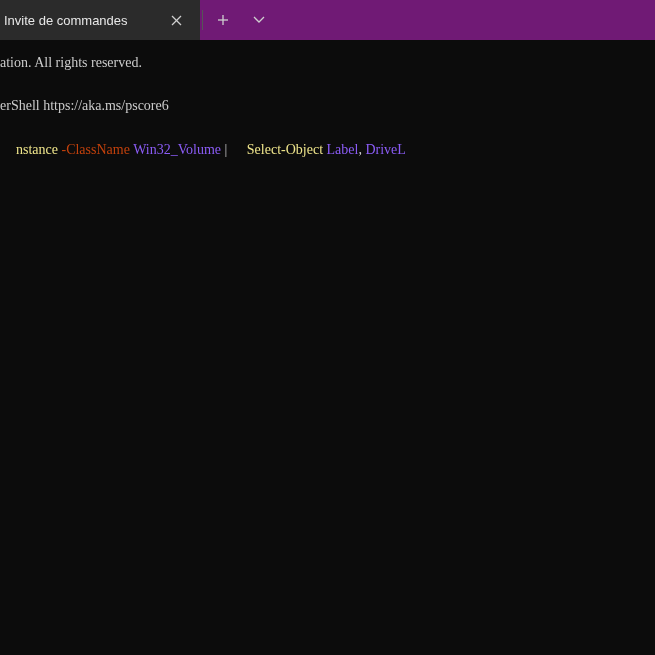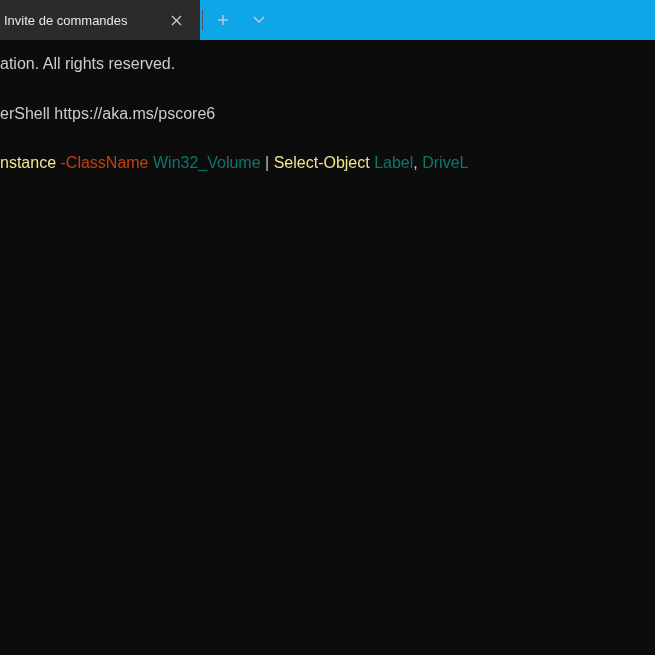--- a/index.html
+++ b/index.html
@@ -5,21 +5,21 @@
   * { margin: 0; padding: 0; box-sizing: border-box; }
   html, body {
     width: 655px;
     height: 655px;
     overflow: hidden;
     background: #0c0c0c;
     font-family: Consolas, 'Courier New', monospace;
   }
   .titlebar {
     height: 40px;
-    background: #0ea5e9;
+    background: #701a75;
     display: flex;
     align-items: center;
   }
   .tab {
     height: 40px;
     display: flex;
     align-items: center;
     padding: 0 10px 0 0;
     background: #2b2b2b;
     color: #e8e8e8;
@@ -58,31 +58,31 @@
     color: #cfcfcf;
     font-family: "Segoe UI", Arial, sans-serif;
     font-size: 16px;
     cursor: pointer;
   }
   .titlebar-btn.plus { font-size: 18px; }
   .terminal {
     width: 100%;
     padding: 12px 0 0 0;
     color: #cccccc;
-    font-size: 16px;
+    font-size: 14px;
     line-height: 1.55;
     white-space: pre;
-    font-family: Liberation Sans, sans-serif;
+    font-family: Liberation Serif, serif;
   }
   .line {
     white-space: pre;
   }
-  .tok-cmd   { color: #f0e68c; } 
+  .tok-cmd   { color: #f0e68c; padding-left: 16px; } 
   .tok-param { color: #c2410c; } 
-  .tok-arg   { color: #0f766e; }
+  .tok-arg   { color: #8b5cf6; }
   .tok-pipe  { color: #c0c0c0; }
   .tok-plain { color: #cccccc; }
   .svg-icon { display:block; }
 </style>
 </head>
 <body>
 
 <div class="titlebar">
   <div class="tab">
     <span class="tab-title">Invite de commandes</span>

